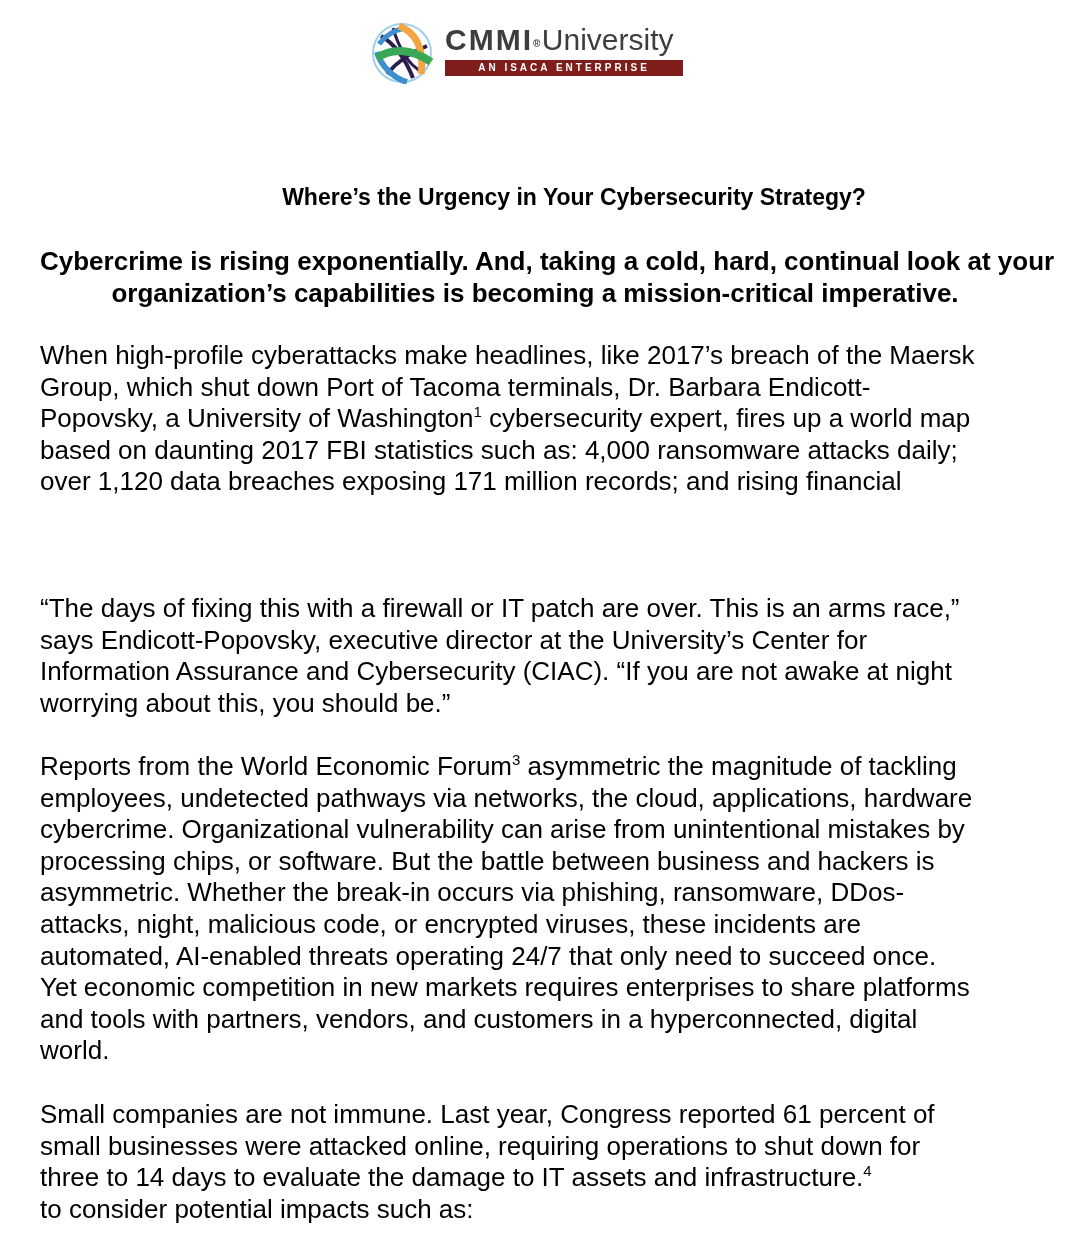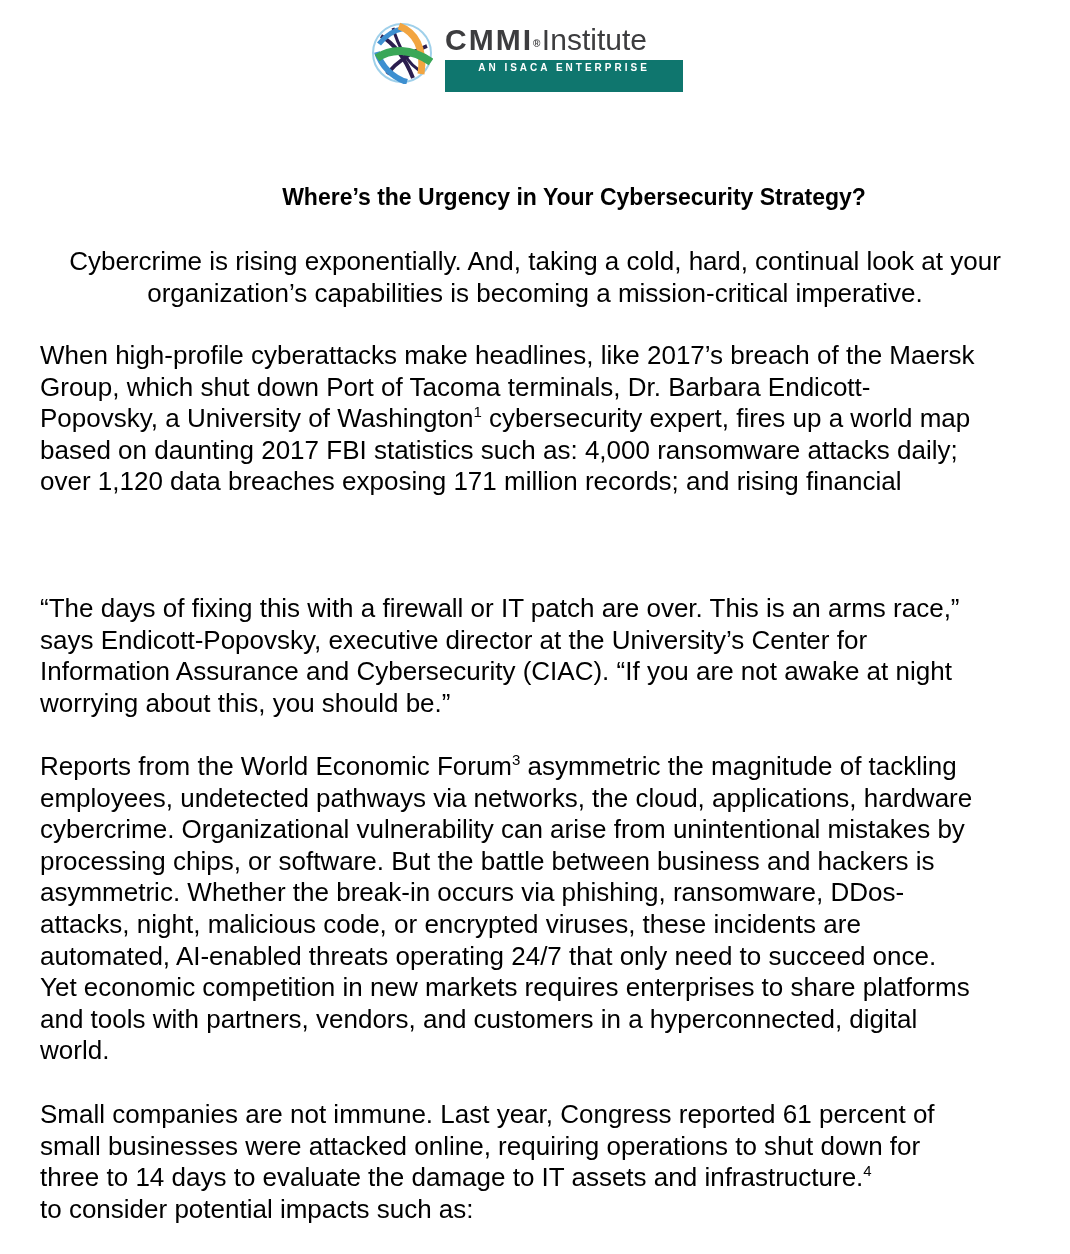--- a/index.html
+++ b/index.html
@@ -54,22 +54,22 @@
     }
     .logo-wordmark .inst {
       font-weight: normal;
       letter-spacing: 0px;
     }
     .logo-tagline {
       position: absolute;
       left: 74px;
       top: 38px;
       width: 238px;
-      height: 32px;
-      background: #0f766e;
+      height: 16px;
+      background: #7f1d1d;
       color: #ffffff;
       font-size: 10px;
       font-weight: bold;
       letter-spacing: 3px;
       text-align: center;
       line-height: 16px;
       white-space: nowrap;
     }
     .doc-title {
       position: absolute;
@@ -83,20 +83,21 @@
       padding-left: 39px;
     }
     .lede {
       position: absolute;
       left: 40px;
       top: 245px;
       width: 990px;
       text-align: center;
       font-size: 26px;
       line-height: 32px;
+      font-weight: bold;
     }
     .para {
       position: absolute;
       left: 40px;
       width: 1000px;
       font-size: 26px;
       line-height: 31.6px;
     }
     .para sup {
       font-size: 15px;
@@ -128,21 +129,21 @@
     <path d="M16 52 C 26 40, 40 30, 56 24" stroke="#2b1e4f" stroke-width="4" fill="none"></path>
     <path d="M22 6 C 26 20, 36 44, 52 50" stroke="#2b1e4f" stroke-width="3" fill="none"></path>
 
     <path d="M6 30 C 10 44, 22 56, 36 60" stroke="#3d8fd0" stroke-width="6" fill="none"></path>
     <path d="M8 22 C 14 14, 24 8, 34 6" stroke="#3d8fd0" stroke-width="5" fill="none"></path>
 
     <path d="M28 4 C 44 10, 54 26, 50 52" stroke="#f2a541" stroke-width="7" fill="none"></path>
 
     <path d="M6 36 C 20 26, 40 26, 60 40" stroke="#3aa757" stroke-width="8" fill="none"></path>
   </svg>
-  <div class="logo-wordmark"><span class="cmmi">CMMI</span><span class="reg">®</span><span class="inst">Institute</span></div>
+  <div class="logo-wordmark"><span class="cmmi">CMMI</span><span class="reg">®</span><span class="inst">University</span></div>
   <div class="logo-tagline">AN ISACA ENTERPRISE</div>
 </div>
 
 <div class="doc-title">Where’s the Urgency in Your Cybersecurity Strategy?</div>
 
 <div class="lede">
   <span class="line">Cybercrime is rising exponentially. And, taking a cold, hard, continual look at your</span>
   <span class="line">organization’s capabilities is becoming a mission-critical imperative.</span>
 </div>
 

